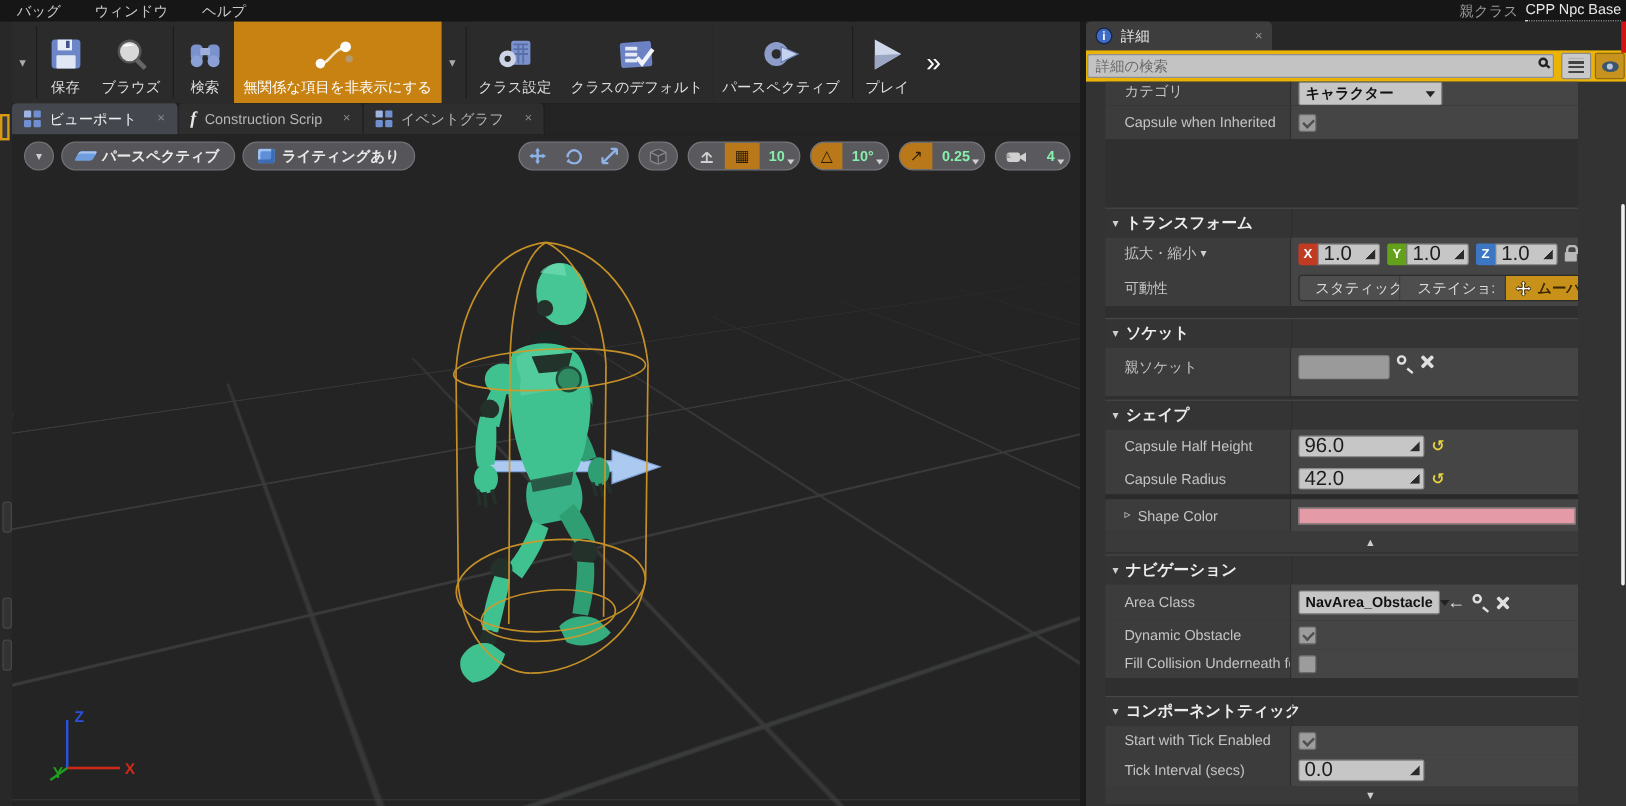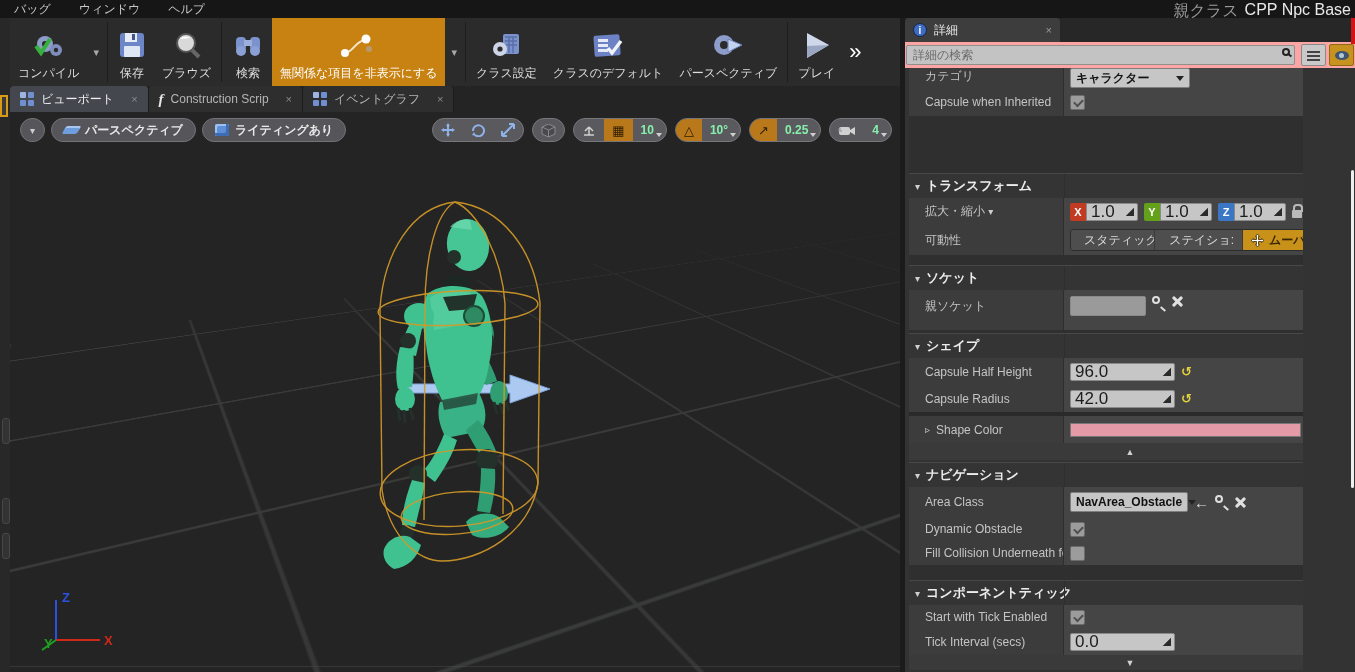--- a/index.html
+++ b/index.html
@@ -4,21 +4,21 @@
 <style>
   * { margin:0; padding:0; box-sizing:border-box; }
   html,body { width:1355px; height:672px; background:#1b1b1b; overflow:hidden;
     font-family:"Liberation Sans","DejaVu Sans",sans-serif; color:#cfcfcf; }
   .abs { position:absolute; }
 
   
   #menubar { position:absolute; left:0; top:0; width:1355px; height:18px; background:#161616;
     display:flex; align-items:center; font-size:12px; color:#c9c9c9; }
   .menu-item { padding:0 14px; cursor:default; }
-  #parent-class { position:absolute; right:4px; top:1px; font-size:16px; color:#9a9a9a; display:flex; gap:6px; }
+  #parent-class { position:absolute; right:4px; top:1px; font-size:12px; color:#9a9a9a; display:flex; gap:6px; }
   #parent-class .pc-val { color:#e8e8e8; border-bottom:1px dotted #cfcfcf; white-space:nowrap; }
 
   
   #toolbar { position:absolute; left:10px; top:18px; width:890px; height:68px; background:#2b2b2b;
     display:flex; align-items:stretch; }
   .tbtn { display:flex; flex-direction:column; align-items:center; justify-content:flex-end;
     padding:4px 8px 4px; font-size:12px; color:#dedede; gap:2px; background:#2b2b2b; }
   .tbtn .ticon { height:34px; display:flex; align-items:center; justify-content:center; }
   .tbtn.orange { background:#c88212; color:#fff;font-family:Liberation Mono, monospace; }
   .tsep { width:1px; background:#1d1d1d; margin:4px 2px; }
@@ -74,36 +74,36 @@
   .lsliver-box { position:absolute; left:2px; width:8px; height:26px; border:1px solid #474747; border-radius:3px; background:#333; }
 
   
   #details { position:absolute; left:905px; top:18px; width:450px; height:654px; background:#333333; }
   #dtabstrip { position:absolute; left:0; top:0; width:450px; height:24px; background:#272727; }
   #dtab { position:absolute; left:0; top:0; width:155px; height:24px; background:#3d3d3d; border-radius:4px 4px 0 0;
     display:flex; align-items:center; gap:7px; padding:0 8px; font-size:12px; color:#e8e8e8; }
   #dtab .closex { margin-left:auto; color:#9a9a9a; font-size:11px; }
   .infoic { width:14px; height:14px; border-radius:50%; background:#3e6bc4; color:#fff; font-size:10px; font-weight:bold;
     display:flex; align-items:center; justify-content:center; border:1px solid #16244a; }
-  #dsearch-row { position:absolute; left:0; top:24px; width:450px; height:26px; background:#fca5a5; display:flex; align-items:center; padding:2px 1px; gap:3px; }
+  #dsearch-row { position:absolute; left:0; top:24px; width:450px; height:26px; background:#eab308; display:flex; align-items:center; padding:2px 1px; gap:3px; }
   #dsearch { flex:1; height:20px; background:#c3c3c3; border:1px solid #8f8f8f; border-radius:2px;
     font-size:12px; color:#5c5c5c; padding:0 22px 0 6px; font-family:inherit; }
   #dsearch::placeholder { color:#6a6a6a; }
   .magwrap { position:relative; width:0; }
   .mag { position:absolute; right:8px; top:-7px; width:8px; height:8px; border:2px solid #222; border-radius:50%; }
   .mag::after { content:""; position:absolute; width:5px; height:2px; background:#222; right:-4px; bottom:-2px; transform:rotate(40deg); }
   .sqbtn { width:25px; height:22px; background:#c9c9c9; border:1px solid #8a8a8a; border-radius:2px;
     display:flex; align-items:center; justify-content:center; }
   .sqbtn.orange { background:#c7921e; border-color:#8f6a11; }
   .listic { width:13px; height:12px; background:
       repeating-linear-gradient(0deg,#444 0 2px,transparent 2px 4px); }
   .eyeic { width:14px; height:9px; background:#3d566e; border-radius:50%; position:relative; }
   .eyeic::after { content:""; position:absolute; left:4px; top:2px; width:5px; height:5px; background:#b5c8da; border-radius:50%; }
 
-  #dbody { position:absolute; left:4px; top:50px; width:394px; height:604px; overflow:hidden; }
+  #dbody { position:absolute; left:16px; top:50px; width:394px; height:604px; overflow:hidden; }
   .drow { position:absolute; left:0; width:442px; display:flex; }
   .dlabel { width:155px; padding-left:16px; display:flex; align-items:center; font-size:12px; color:#c4c4c4;
     background:#3c3c3c; border-right:1px solid #2e2e2e; overflow:hidden; white-space:nowrap; }
   .dvalue { flex:1; display:flex; align-items:center; gap:6px; padding-left:6px; background:#454545; }
   .dheader { position:absolute; left:0; width:442px; display:flex; align-items:center; gap:6px; padding-left:6px;
     background:#343434; border-top:1px solid #484848; font-size:13px; font-weight:bold; color:#ececec; }
   .dheader .dvline { position:absolute; left:155px; top:0; bottom:0; width:1px; background:#2e2e2e; }
   .tri { font-size:10px; color:#cfcfcf; }
   .spacer { position:absolute; left:0; width:442px; background:#2f2f2f; }
 
@@ -153,32 +153,20 @@
   <span class="menu-item">バッグ</span>
   <span class="menu-item">ウィンドウ</span>
   <span class="menu-item">ヘルプ</span>
   <div id="parent-class">
     <span>親クラス</span>
     <span class="pc-val">CPP Npc Base</span>
   </div>
 </div>
 
 <div id="toolbar">
-  <div class="tbtn">
-    <span class="ticon">
-      <svg width="34" height="30">
-          <circle cx="13" cy="13" r="8" fill="#8d9cc8"></circle>
-          <circle cx="13" cy="13" r="3" fill="#2b2b2b"></circle>
-      <circle cx="24" cy="19" r="6" fill="#7e8dbb"></circle>
-          <circle cx="24" cy="19" r="2.2" fill="#2b2b2b"></circle>
-      <path d="M4 15 l5 7 l9 -14" stroke="#35b03a" stroke-width="4" fill="none"></path>
-        </svg>
-    </span>
-    <span>コンパイル</span>
-  </div>
   <div class="tcaret">▾</div>
   <div class="tsep"></div>
   <div class="tbtn">
     <span class="ticon">
       <svg width="28" height="30">
           <rect x="2" y="2" width="24" height="24" rx="3" fill="#6d86c8"></rect>
       <rect x="7" y="2" width="12" height="9" fill="#e8ecf6"></rect>
           <rect x="14" y="3" width="3" height="6" fill="#41558c"></rect>
       <rect x="6" y="15" width="16" height="11" rx="1" fill="#dfe6f4"></rect>
         </svg>

